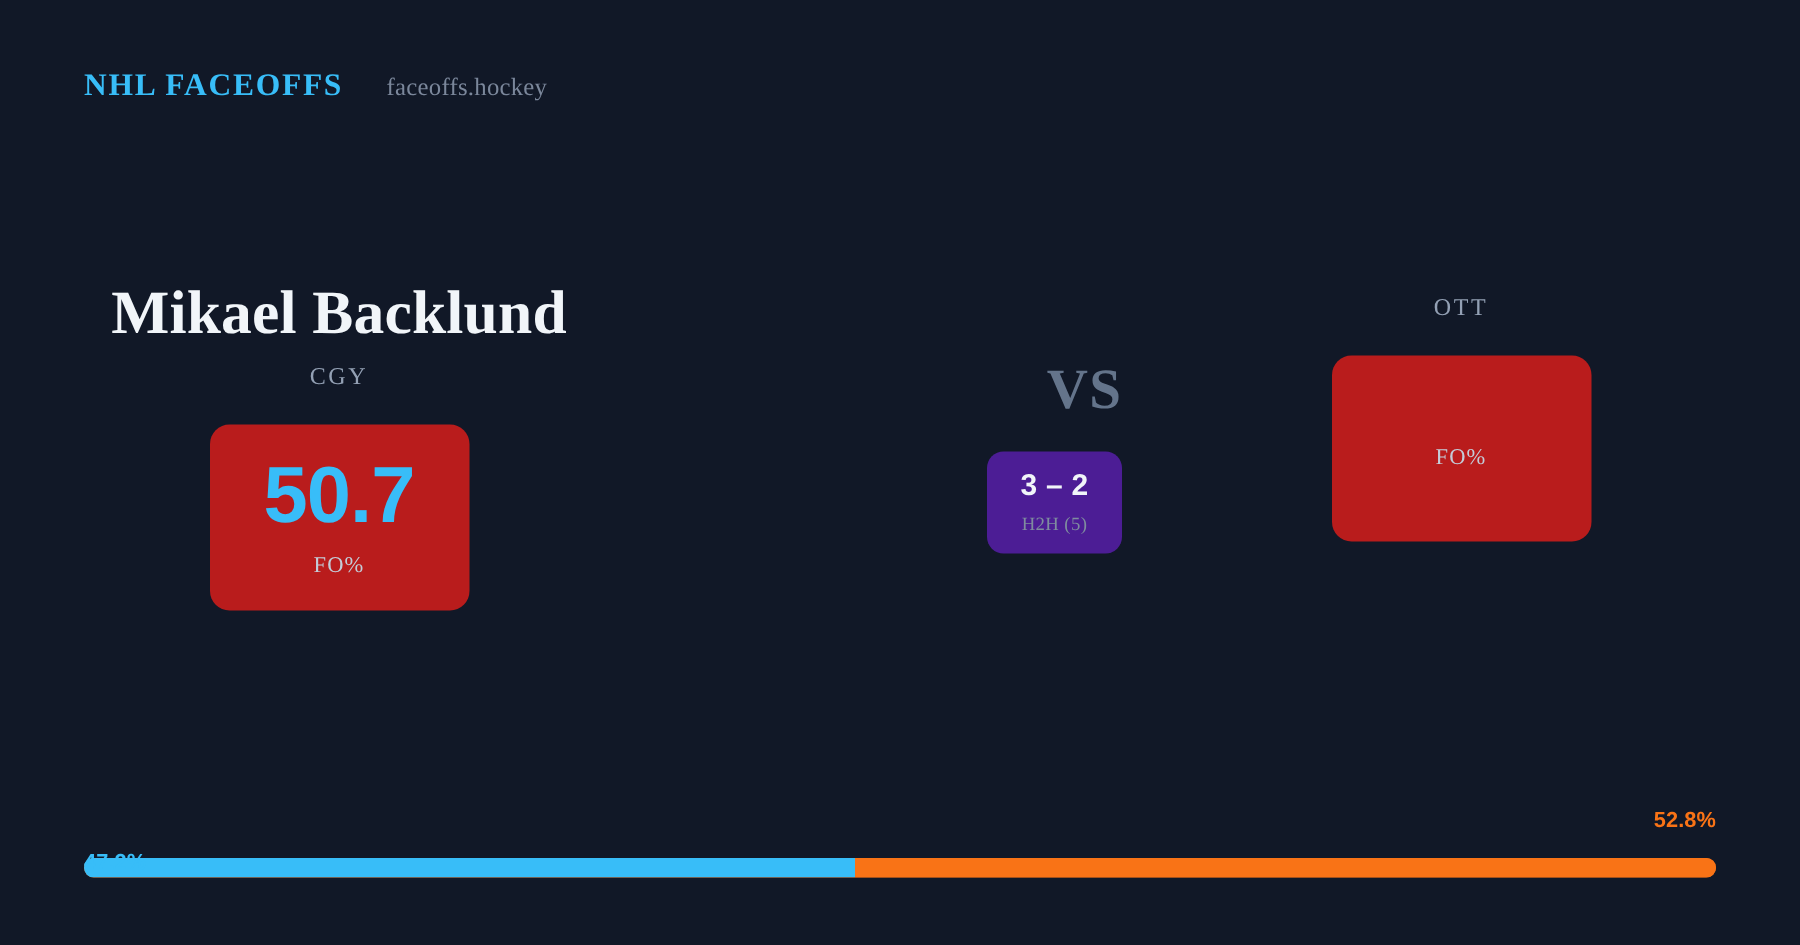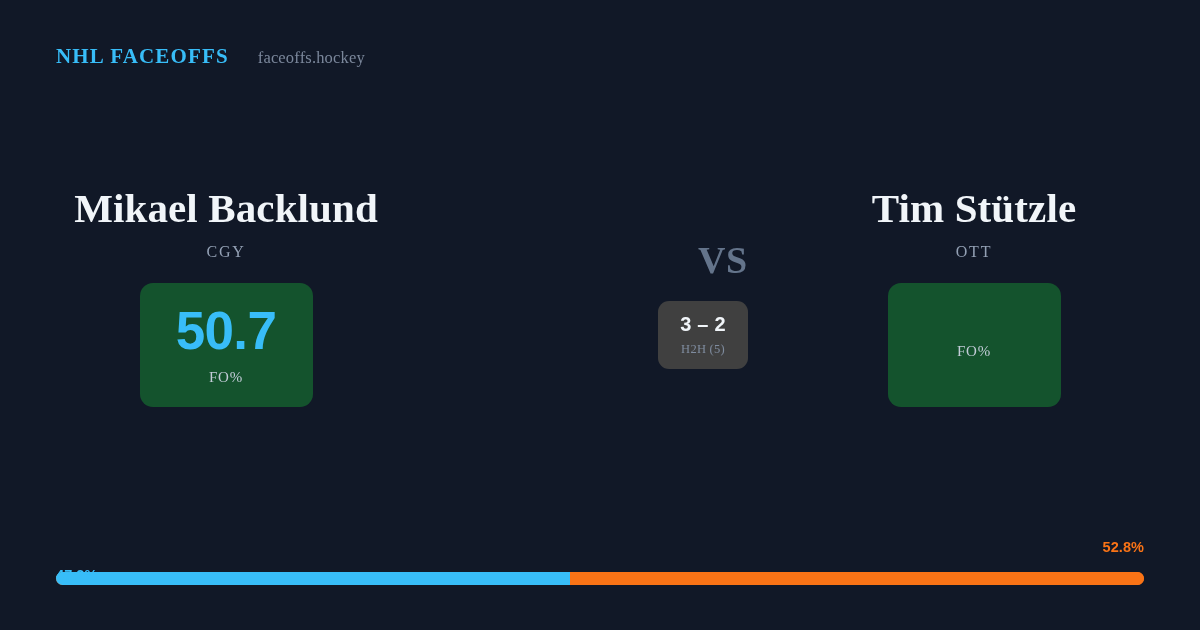--- a/index.html
+++ b/index.html
@@ -72,21 +72,21 @@
     font-size: 16px;
     letter-spacing: 0.11em;
     color: #93a0b4;
     line-height: 1;
   }
   .stat-card {
     margin-top: 23px;
     width: 173px;
     height: 124px;
     border-radius: 13px;
-    background: #14532d;
+    background: #b91c1c;
     display: flex;
     flex-direction: column;
     align-items: center;
     justify-content: center;
   }
   .stat-value {
     font-family: "Liberation Sans", "DejaVu Sans", sans-serif;
     font-weight: bold;
     font-size: 53px;
     color: #38bdf8;
@@ -116,21 +116,21 @@
     font-size: 38px;
     color: #64748b;
     line-height: 1;
     letter-spacing: 0.02em;
   }
   .h2h-badge {
     margin-top: 22px;
     width: 90px;
     height: 68px;
     border-radius: 11px;
-    background: #404040;
+    background: #4c1d95;
     display: flex;
     flex-direction: column;
     align-items: center;
     justify-content: center;
   }
   .h2h-score {
     font-family: "Liberation Sans", "DejaVu Sans", sans-serif;
     font-weight: bold;
     font-size: 20px;
     color: #f1f5f9;
@@ -232,21 +232,20 @@
 
   <div class="center-col">
     <div class="vs-text">VS</div>
     <div class="h2h-badge">
       <div class="h2h-score">3 – 2</div>
       <div class="h2h-caption">H2H (5)</div>
     </div>
   </div>
 
   <div class="player-col">
-    <div class="player-name">Tim Stützle</div>
     <div class="player-team">OTT</div>
     <div class="stat-card">
       <div class="stat-label">FO%</div>
     </div>
   </div>
 
 </div>
 
 <div class="winprob">
   <div class="winprob-labels">

